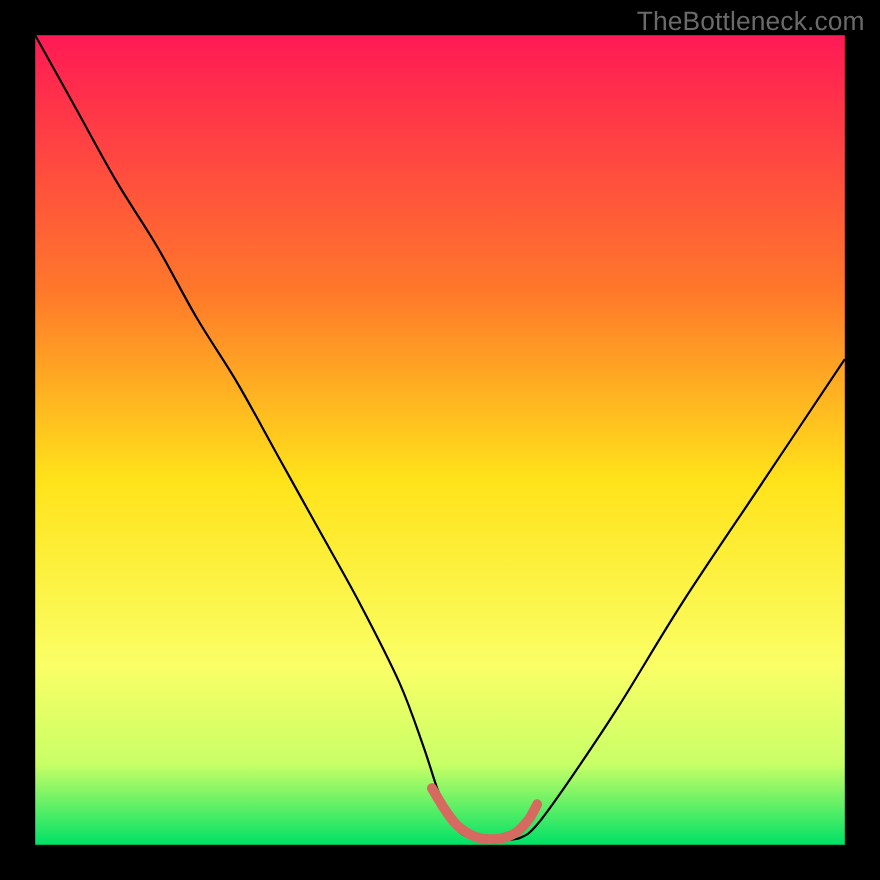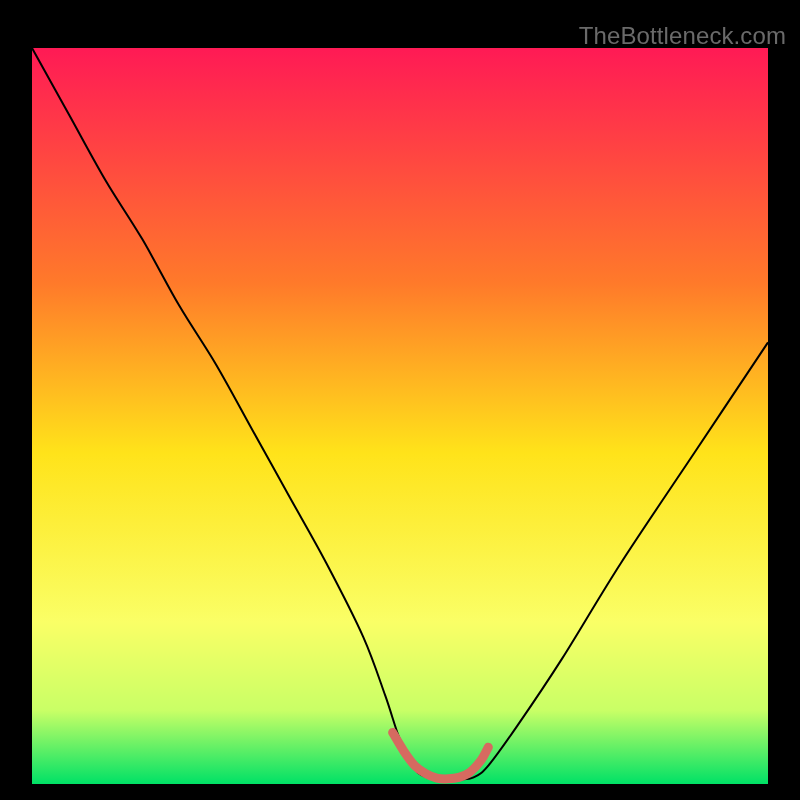--- a/index.html
+++ b/index.html
@@ -7,21 +7,21 @@
     padding: 0;
     width: 800px;
     height: 800px;
     background: #000;
     overflow: hidden;
     font-family: Arial, Helvetica, sans-serif;
   }
   .frame {
     position: absolute;
     left: 0;
-    top: 16px;
+    top: 0;
     width: 800px;
     height: 563px;
     background: #e5e5e5;
   }
   .attribution {
     position: absolute;
     top: 6px;
     right: 14px;
     color: #6a6a6a;
     font-size: 24px;

